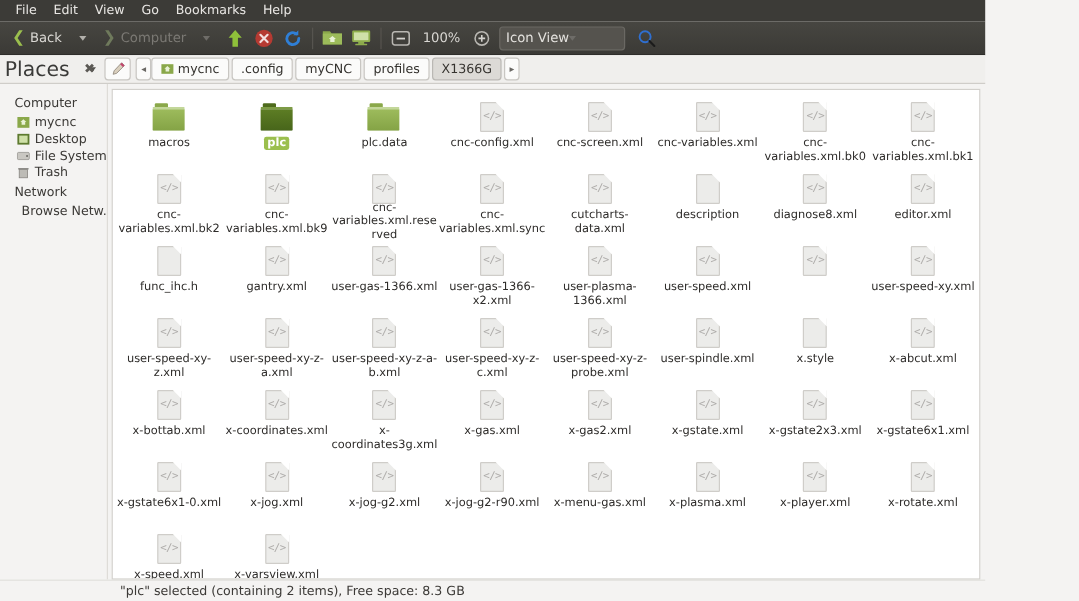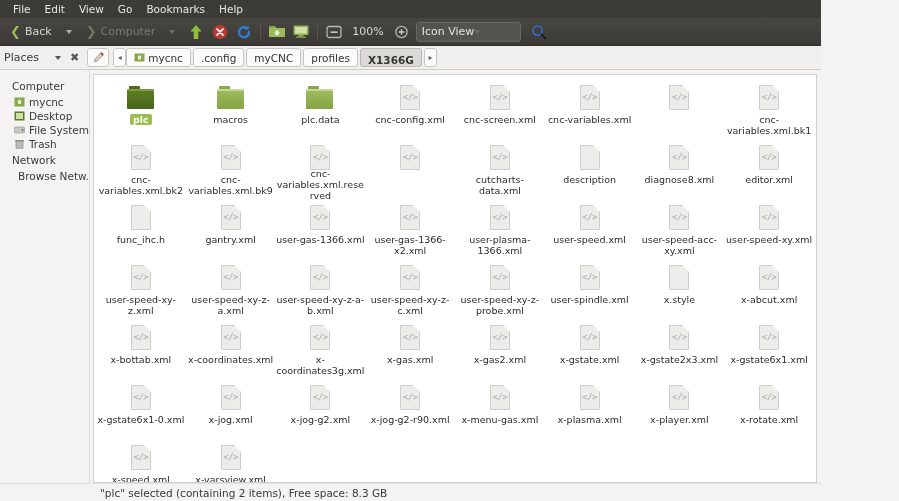--- a/index.html
+++ b/index.html
@@ -52,33 +52,33 @@
   }
 
   
   .locbar {
     height: 24px; flex: 0 0 24px; background: #f0efed;
     border-bottom: 1px solid #cfcdc9;
     display: flex; align-items: center; padding: 0 4px;
   }
   .places {
     display: flex; align-items: center; gap: 16px;
-    width: 64px; font-size: 11px; color: #3a3a38;
+    width: 64px; font-size: 17px; color: #3a3a38;
   }
   .places .caret-dark { width: 0; height: 0; border-left: 3.5px solid transparent;
       border-right: 3.5px solid transparent; border-top: 4px solid #55534f; }
   .xclose { color: #5b5955; font-size: 11px; font-weight: bold; margin: 0 8px 0 2px;}
   .crumbs { display: flex; align-items: center; gap: 2px; }
   .crumb {
     height: 19px; display: flex; align-items: center; gap: 3px;
     padding: 0 7px; font-size: 10.5px; color: #35332f;
     background: #fbfbfa; border: 1px solid #c8c6c2; border-radius: 3px;
     white-space: nowrap;
   }
-  .crumb.active { background: #dcdad6; font-weight: bold; border-color: #bab8b4; align-items: flex-end; }
+  .crumb.active { background: #dcdad6; font-weight: normal; border-color: #bab8b4; }
   .crumb-arrow {
     width: 13px; height: 19px; border: 1px solid #c8c6c2; border-radius: 3px;
     background: #fbfbfa; display: flex; align-items: center; justify-content: center;
     color: #6a6864; font-size: 8px;
   }
   .pencil-btn {
     width: 22px; height: 19px; border: 1px solid #c8c6c2; border-radius: 3px;
     background: #fbfbfa; display: flex; align-items: center; justify-content: center;
     margin-right: 4px;
   }
@@ -350,38 +350,38 @@
           <rect x="0.5" y="0.8" width="10" height="8.4" fill="#5d7a2f"></rect>
           <circle cx="5.5" cy="5" r="2.4" fill="#cfe0a8"></circle>
         </svg>
         <span>Browse Netw...</span>
       </div>
     </div>
 
     <div class="filepane">
       <div class="grid" id="file-grid">
           <div class="cell">
+            <div class="ico folder">
+              <span class="tab"></span>
+              <span class="main"></span>
+            </div>
+            <div class="label">macros</div>
+          </div>
+          <div class="cell">
             <div class="ico folder sel">
               <span class="tab"></span>
               <span class="main"></span>
             </div>
             <div class="label sel">plc</div>
           </div>
           <div class="cell">
             <div class="ico folder">
               <span class="tab"></span>
               <span class="main"></span>
             </div>
-            <div class="label">macros</div>
-          </div>
-          <div class="cell">
-            <div class="ico folder">
-              <span class="tab"></span>
-              <span class="main"></span>
-            </div>
             <div class="label">plc.data</div>
           </div>
           <div class="cell">
             <div class="ico doc">
               <span class="sheet"></span>
               <span class="fold"></span>
               <span class="code">&lt;/&gt;</span>
             </div>
             <div class="label">cnc-config.xml</div>
           </div>
@@ -400,20 +400,21 @@
               <span class="code">&lt;/&gt;</span>
             </div>
             <div class="label">cnc-variables.xml</div>
           </div>
           <div class="cell">
             <div class="ico doc">
               <span class="sheet"></span>
               <span class="fold"></span>
               <span class="code">&lt;/&gt;</span>
             </div>
+            <div class="label">cnc-variables.xml.bk0</div>
           </div>
           <div class="cell">
             <div class="ico doc">
               <span class="sheet"></span>
               <span class="fold"></span>
               <span class="code">&lt;/&gt;</span>
             </div>
             <div class="label">cnc-variables.xml.bk1</div>
           </div>
           <div class="cell">
@@ -439,20 +440,21 @@
               <span class="code">&lt;/&gt;</span>
             </div>
             <div class="label">cnc-variables.xml.reserved</div>
           </div>
           <div class="cell">
             <div class="ico doc">
               <span class="sheet"></span>
               <span class="fold"></span>
               <span class="code">&lt;/&gt;</span>
             </div>
+            <div class="label">cnc-variables.xml.sync</div>
           </div>
           <div class="cell">
             <div class="ico doc">
               <span class="sheet"></span>
               <span class="fold"></span>
               <span class="code">&lt;/&gt;</span>
             </div>
             <div class="label">cutcharts-data.xml</div>
           </div>
           <div class="cell">
@@ -524,21 +526,20 @@
               <span class="code">&lt;/&gt;</span>
             </div>
             <div class="label">user-speed.xml</div>
           </div>
           <div class="cell">
             <div class="ico doc">
               <span class="sheet"></span>
               <span class="fold"></span>
               <span class="code">&lt;/&gt;</span>
             </div>
-            <div class="label">user-speed-acc-xy.xml</div>
           </div>
           <div class="cell">
             <div class="ico doc">
               <span class="sheet"></span>
               <span class="fold"></span>
               <span class="code">&lt;/&gt;</span>
             </div>
             <div class="label">user-speed-xy.xml</div>
           </div>
           <div class="cell">

